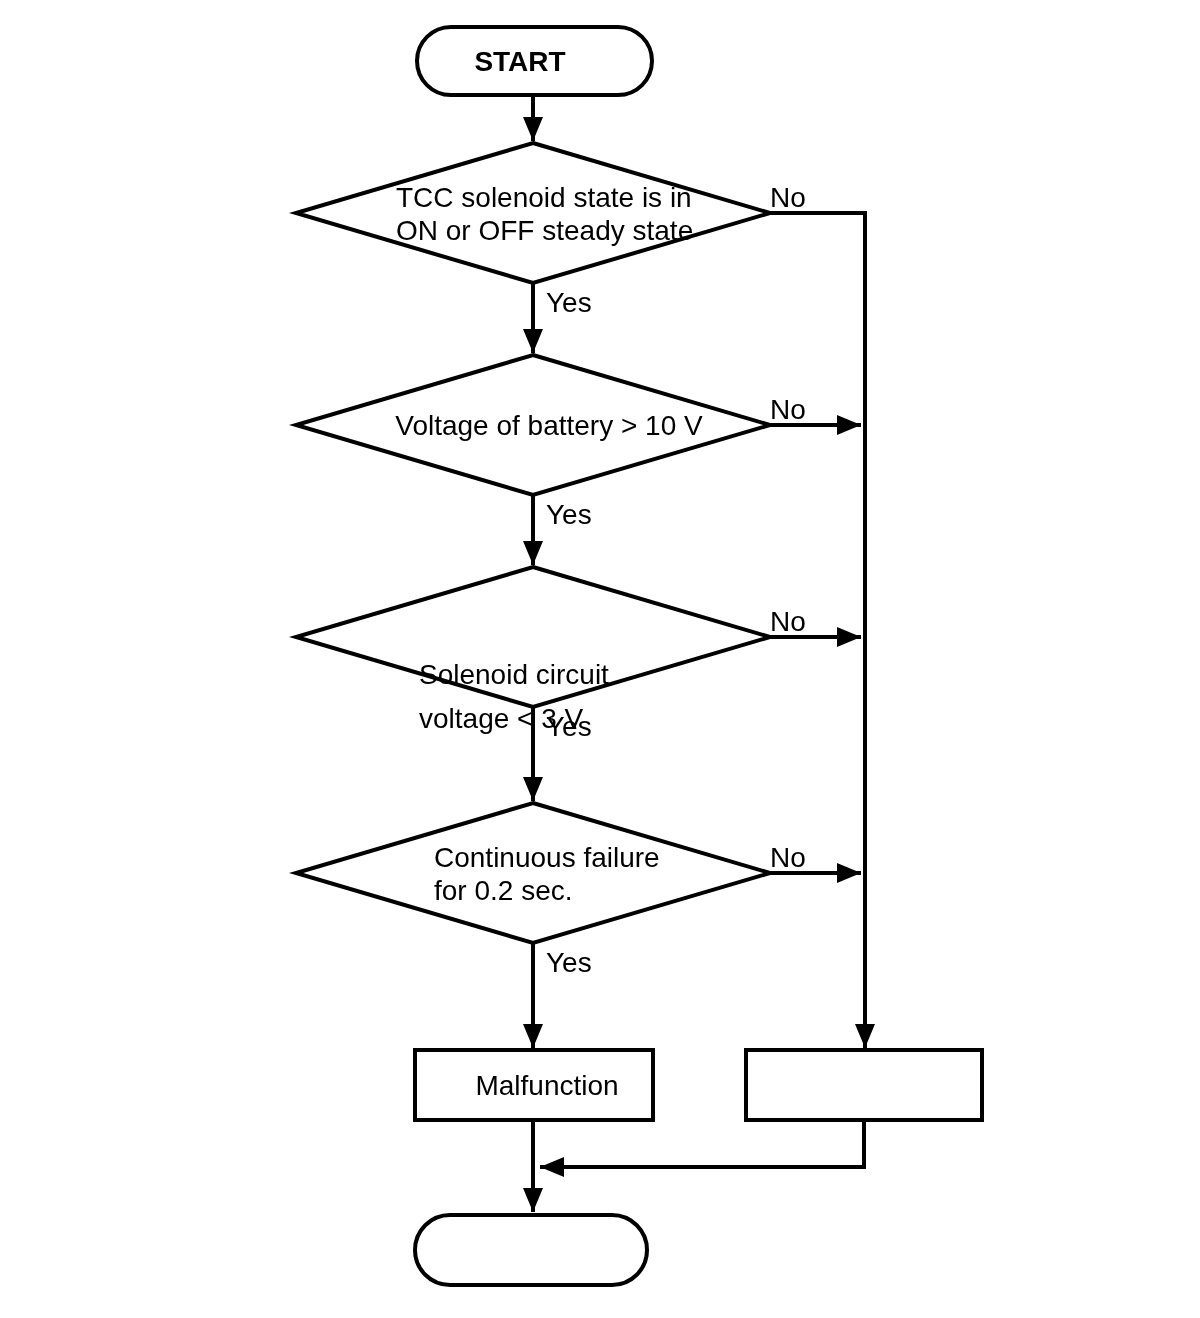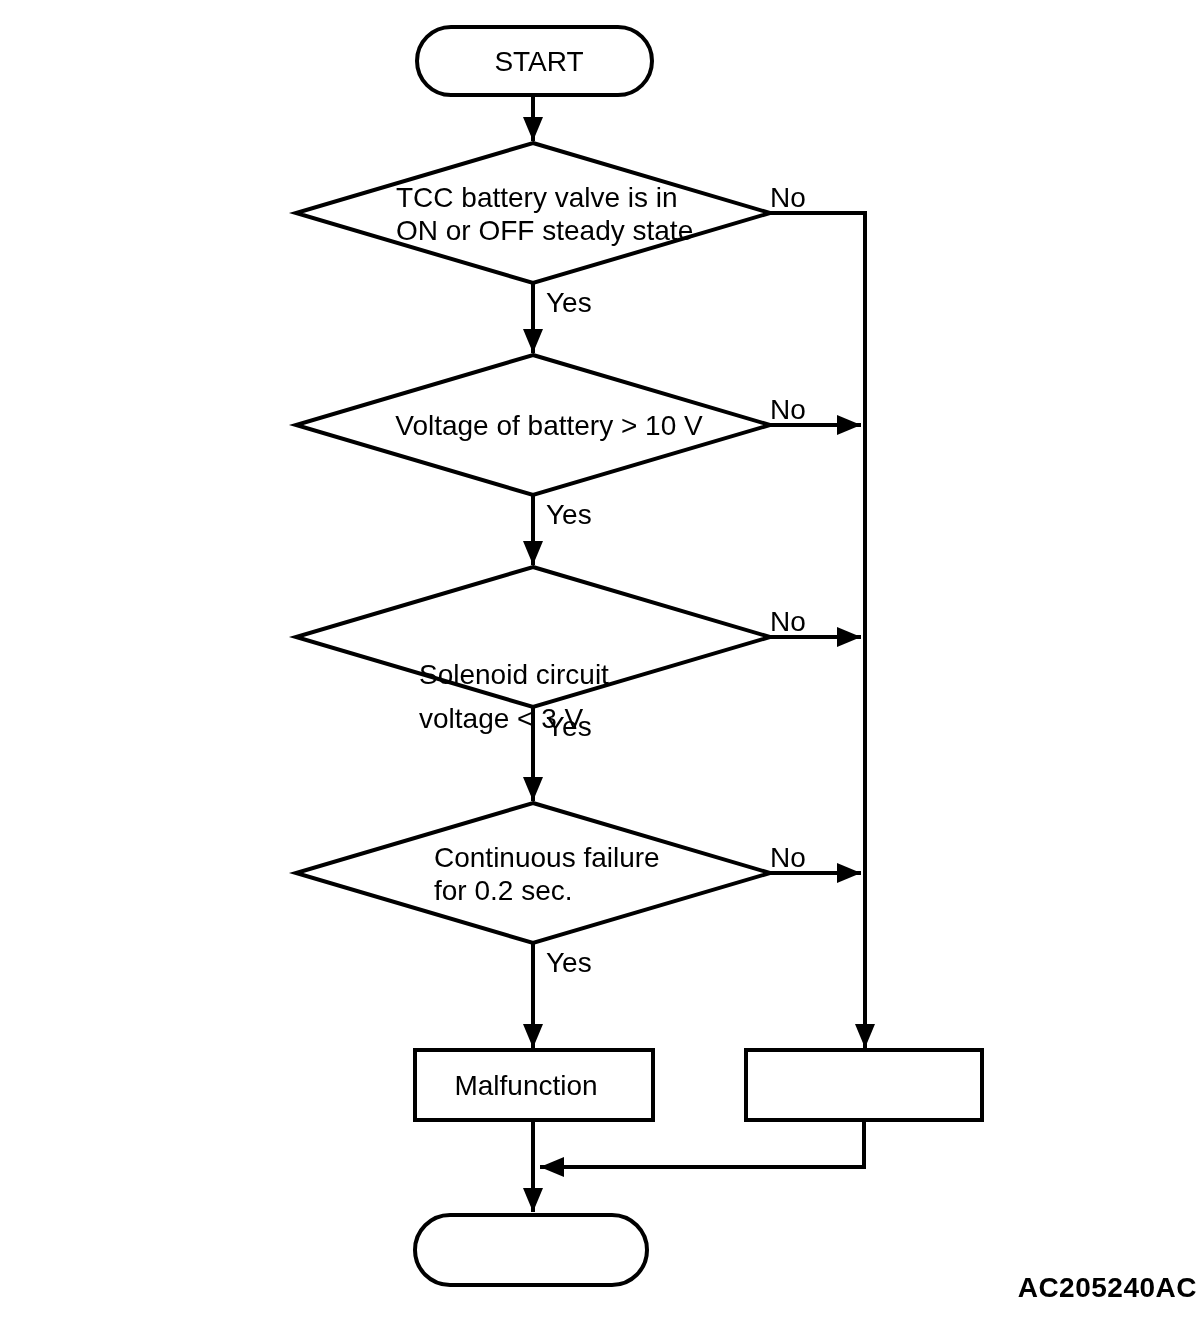--- a/index.html
+++ b/index.html
@@ -77,40 +77,39 @@
     <polygon points="533,355 770,425 533,495 296,425" fill="#ffffff" stroke="#000000" stroke-width="4"></polygon>
     <polygon points="533,567 770,637 533,707 296,637" fill="#ffffff" stroke="#000000" stroke-width="4"></polygon>
     <polygon points="533,803 770,873 533,943 296,873" fill="#ffffff" stroke="#000000" stroke-width="4"></polygon>
 
     <rect x="415" y="1050" width="238" height="70" fill="#ffffff" stroke="#000000" stroke-width="4"></rect>
     <rect x="746" y="1050" width="236" height="70" fill="#ffffff" stroke="#000000" stroke-width="4"></rect>
 
     <rect x="415" y="1215" width="232" height="70" rx="35" ry="35" fill="#ffffff" stroke="#000000" stroke-width="4"></rect>
   </svg>
 
-  <div class="lbl node-label" style="left:439px; top:27px; width:200px; height:68px;">START</div>
+  <div class="lbl node-label" style="left:420px; top:27px; width:200px; height:68px;font-weight:bold;">START</div>
 
-  <div class="lbl" style="left:396px; top:181px; width:300px; line-height:33px;">TCC battery valve is in
+  <div class="lbl" style="left:396px; top:181px; width:300px; line-height:33px;">TCC solenoid state is in
 ON or OFF steady state</div>
   <div class="lbl center" style="left:349px; top:409px; width:400px; line-height:33px;">Voltage of battery &gt; 10 V</div>
   <div class="lbl" style="left:419px; top:605px; width:260px; line-height:44px;margin-top:48px;">Solenoid circuit
 voltage &lt; 3 V</div>
   <div class="lbl" style="left:434px; top:841px; width:280px; line-height:33px;">Continuous failure
 for 0.2 sec.</div>
 
   <div class="lbl branch" style="left:770px; top:183px;">No</div>
   <div class="lbl branch" style="left:546px; top:288px;">Yes</div>
 
   <div class="lbl branch" style="left:770px; top:395px;">No</div>
   <div class="lbl branch" style="left:546px; top:500px;">Yes</div>
 
   <div class="lbl branch" style="left:770px; top:607px;">No</div>
   <div class="lbl branch" style="left:546px; top:712px;">Yes</div>
 
   <div class="lbl branch" style="left:770px; top:843px;">No</div>
   <div class="lbl branch" style="left:546px; top:948px;">Yes</div>
 
-  <div class="lbl node-label" style="left:407px; top:1050px; width:238px; height:70px;">Malfunction</div>
+  <div class="lbl node-label" style="left:428px; top:1050px; width:238px; height:70px;">Malfunction</div>
 
 
-  <div class="lbl figcode" style="left:957px; top:1272px; width:240px;">AC205240AC</div>
 
 </div>
 
 </body></html>

